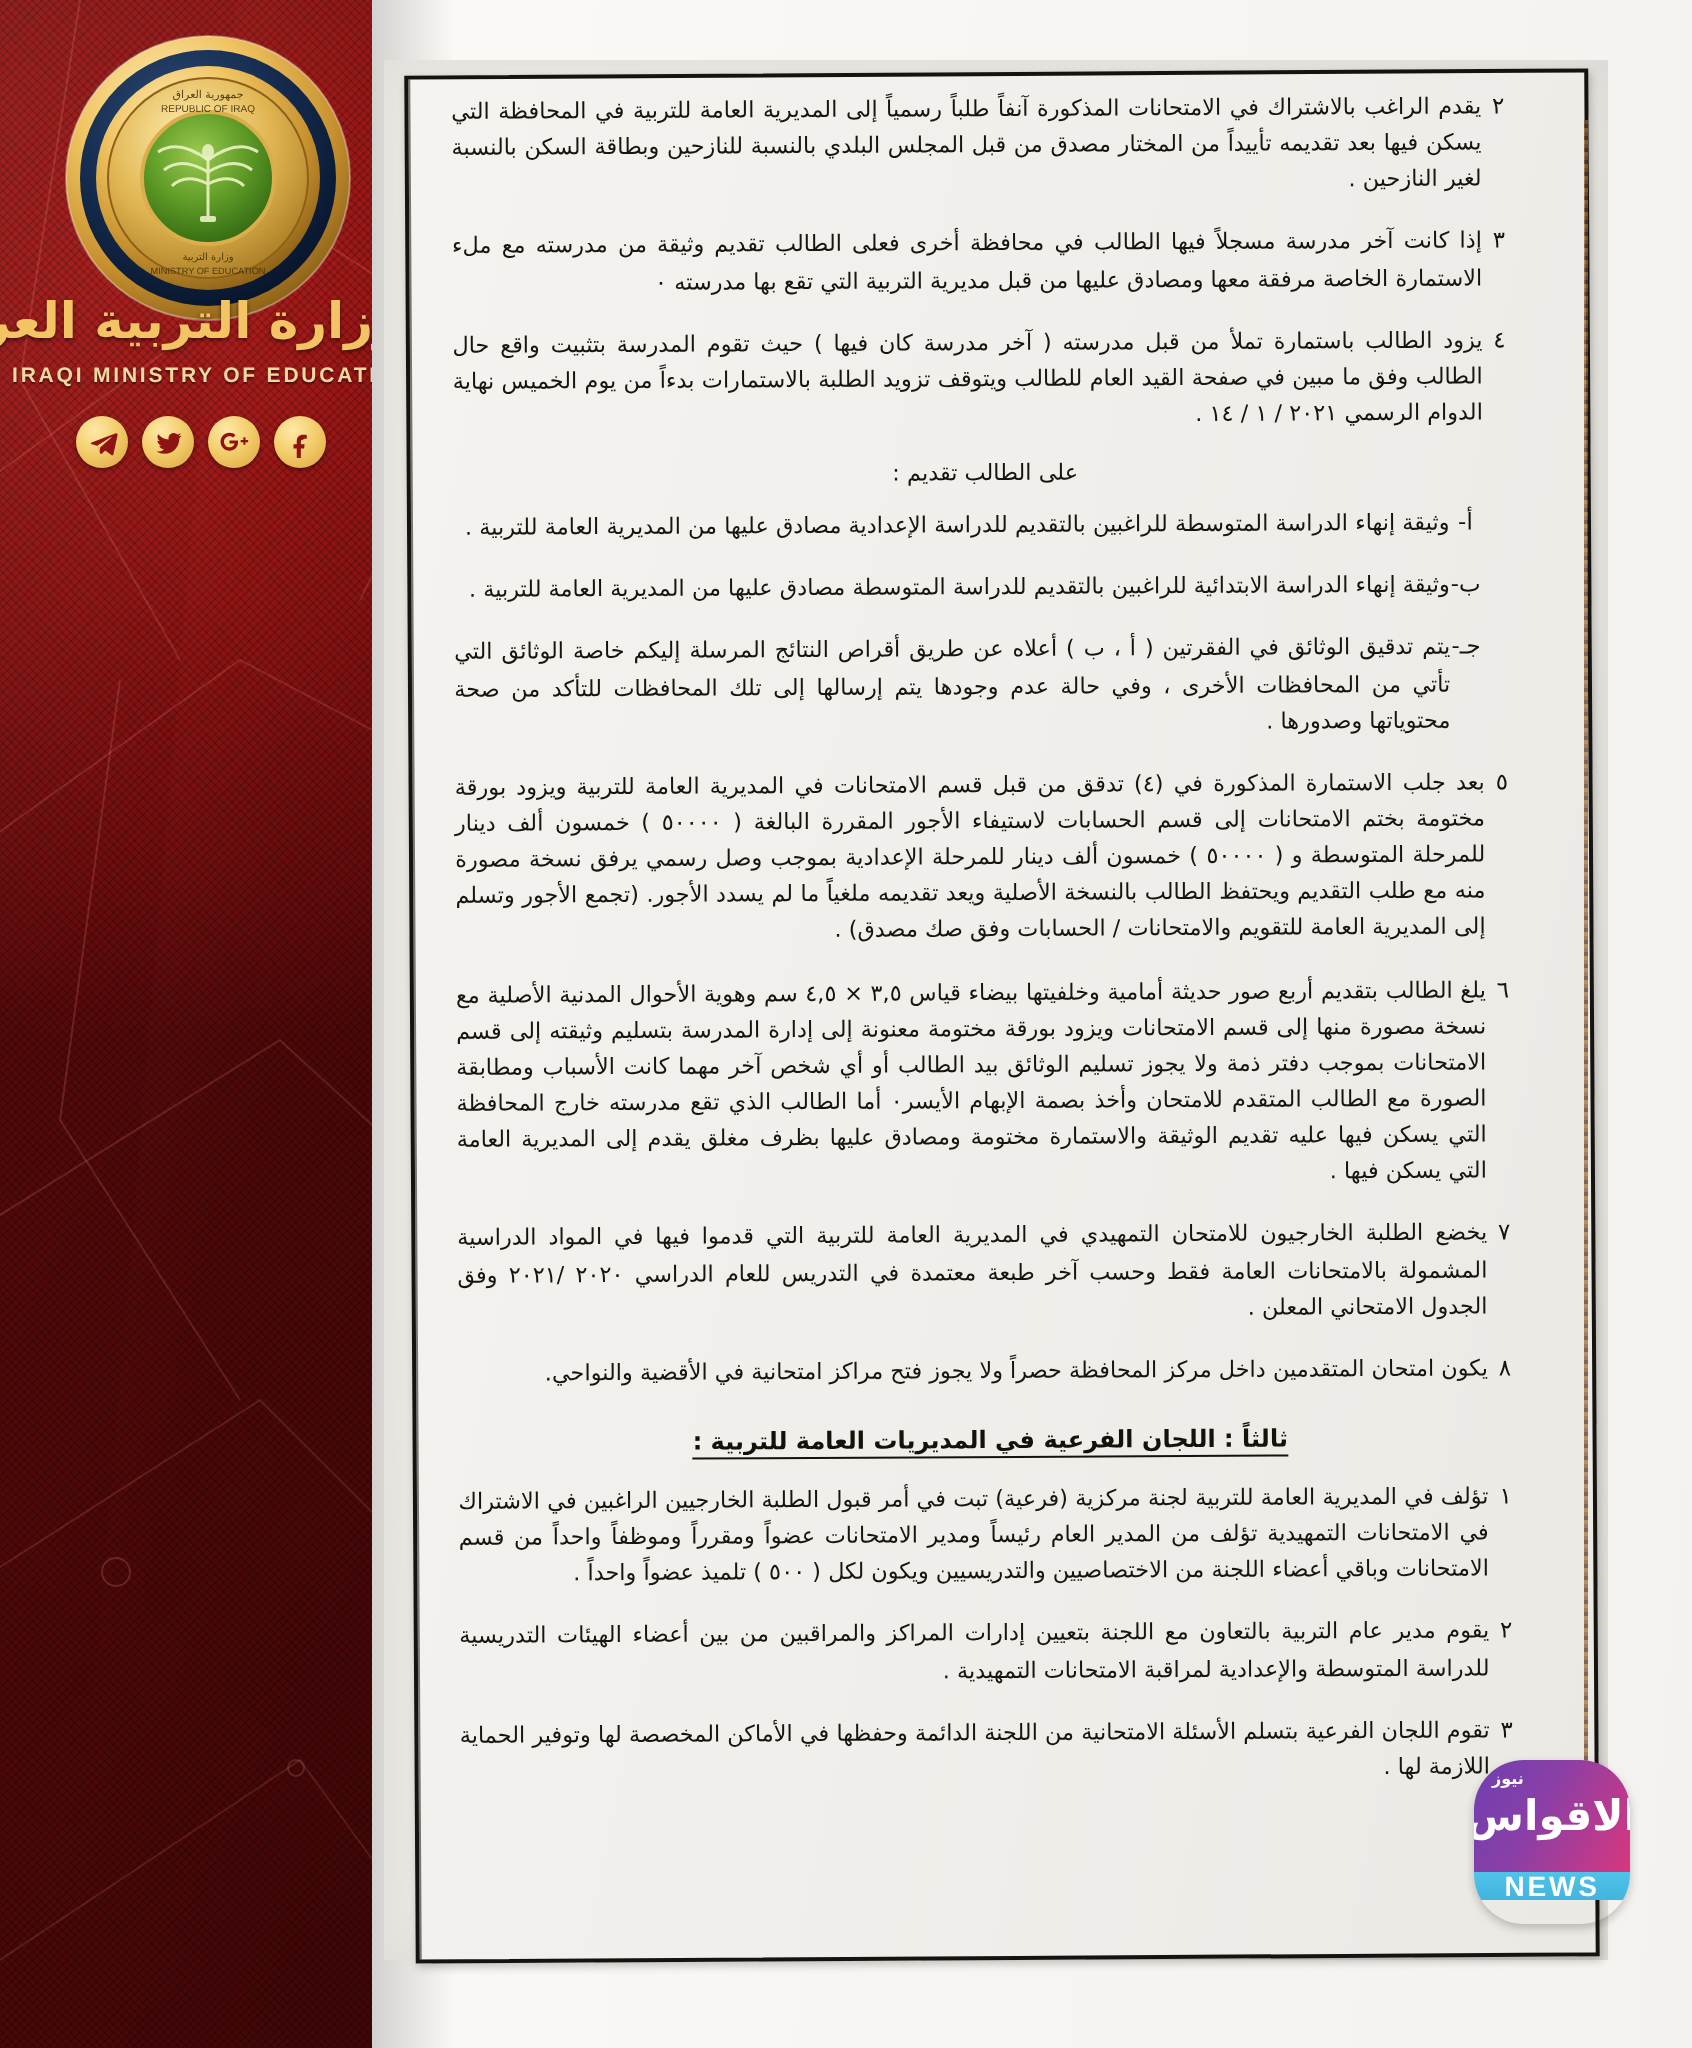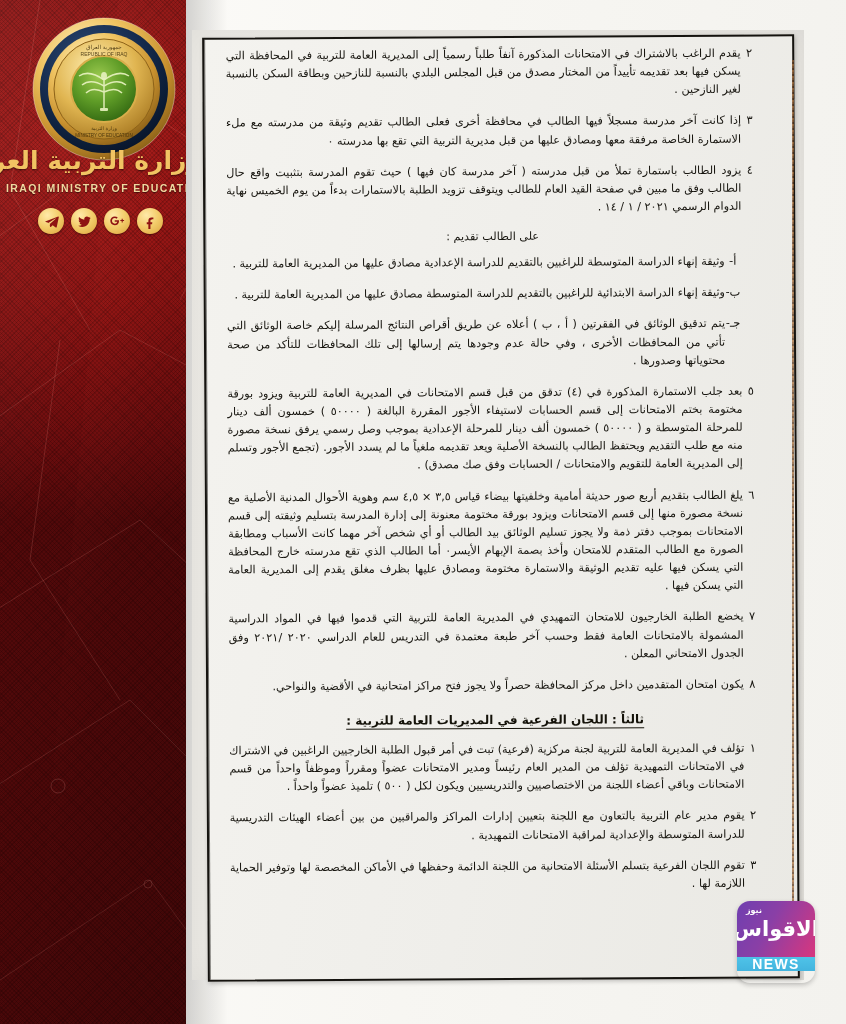--- a/index.html
+++ b/index.html
@@ -231,23 +231,23 @@
     text-align: center;
   }
   .section-head span {
     border-bottom: 1.4px solid #141209;
     padding-bottom: 1px;
   }
 
   
   .news-logo {
     position: absolute;
-    left: 737px; top: 901px;
+    left: 737px; top: 880px;
     width: 78px; height: 82px;
-    border-radius: 13px;
+    border-radius: 25px;
     overflow: hidden;
     box-shadow: 0 2px 5px rgba(0,0,0,0.22);
   }
   .news-logo-top {
     position: absolute;
     left: 0; top: 0;
     width: 78px; height: 56px;
     background: linear-gradient(118deg, #6f3fb0 0%, #8a3fa6 42%, #d8377e 100%);
     display: flex;
     align-items: center;

